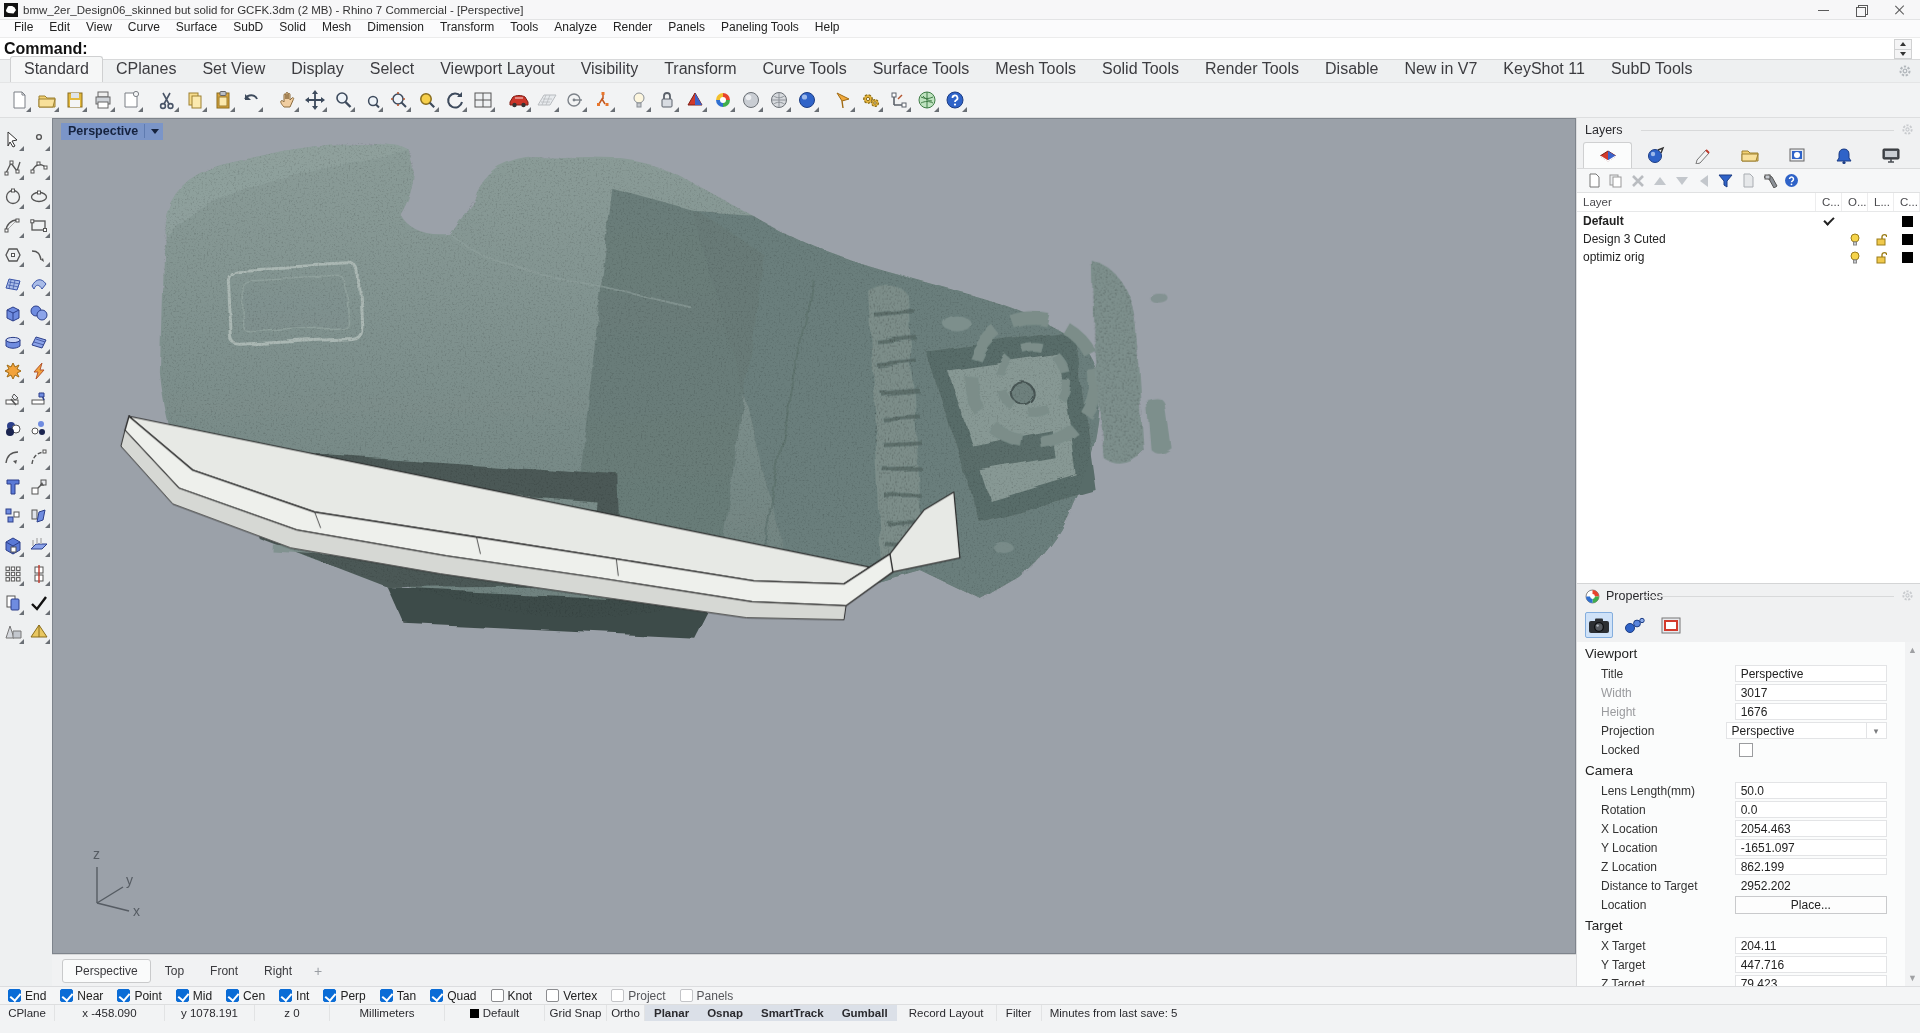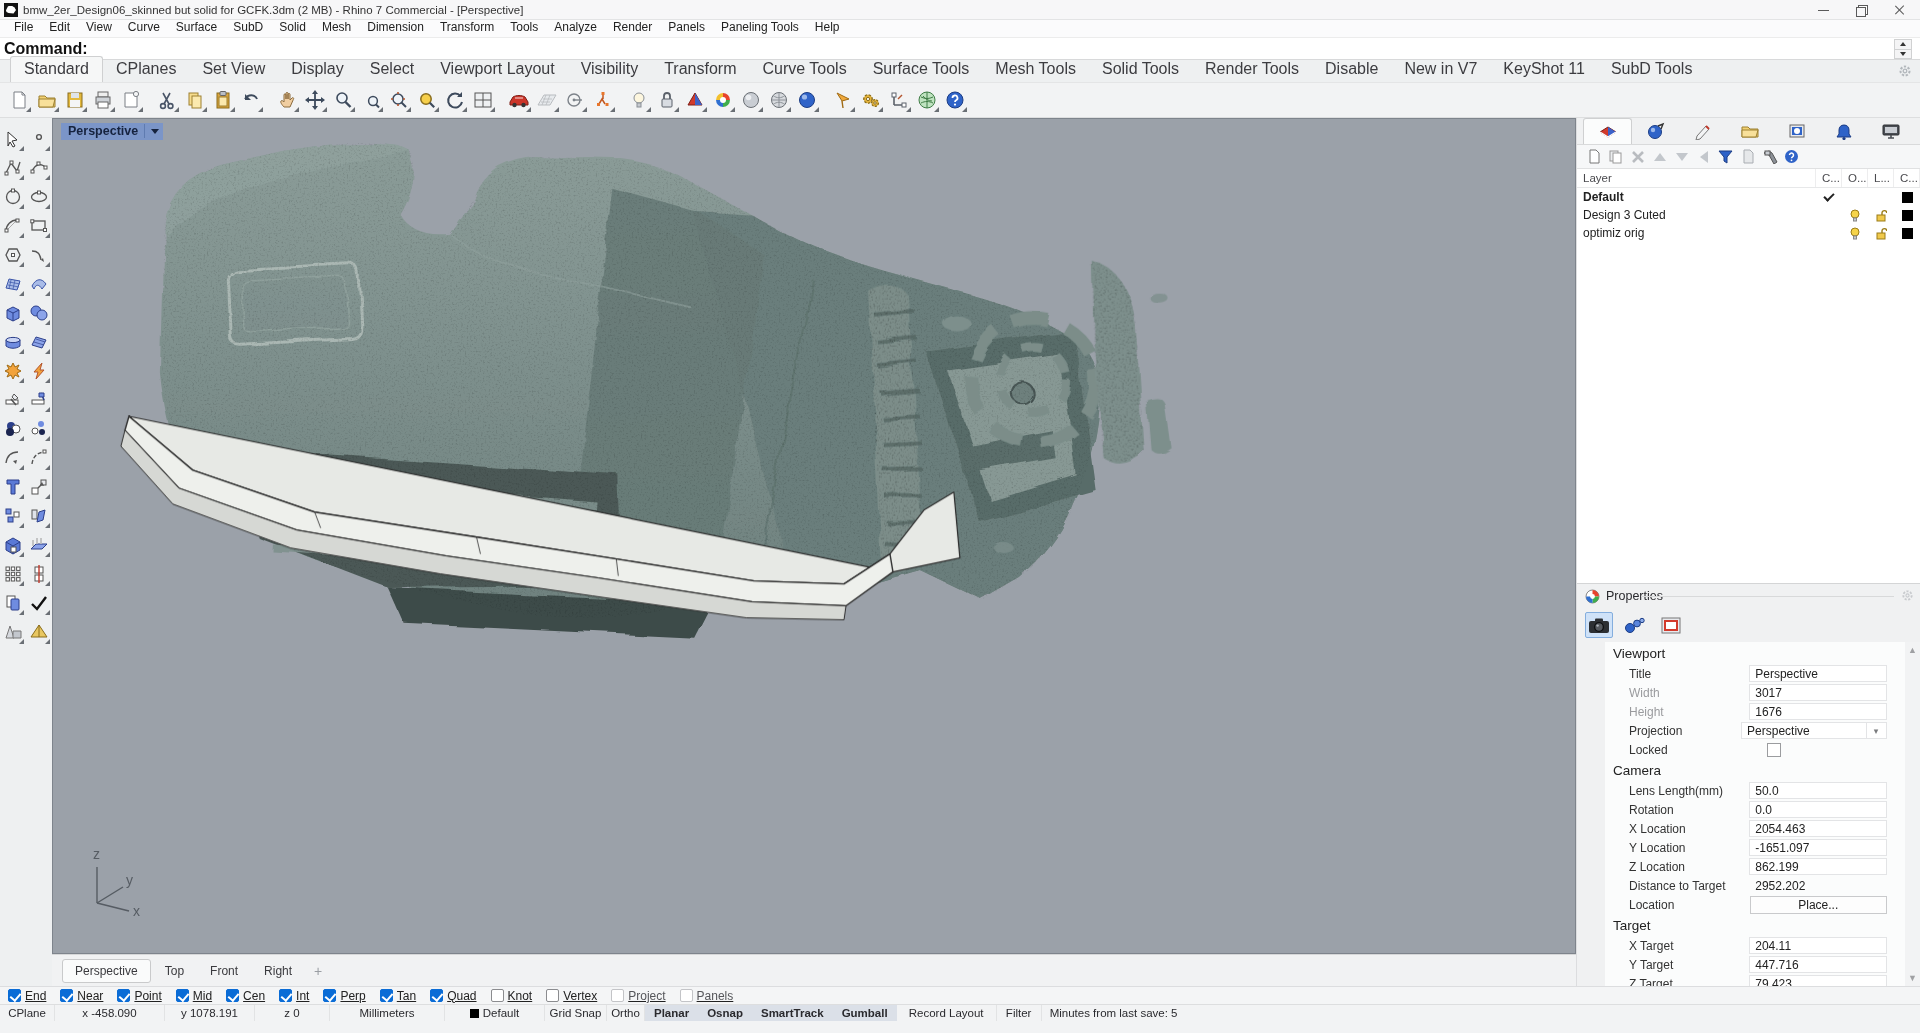--- a/index.html
+++ b/index.html
@@ -84,38 +84,38 @@
   .lrow .lc-name{padding-left:6px;}
   .lrow.current .lc-name{font-weight:bold;}
   .cellicon{width:26px;display:flex;justify-content:center;align-items:center;}
   .swatch{width:11px;height:11px;background:#000;}
   .check{width:10px;height:6px;border-left:2px solid #222;border-bottom:2px solid #222;transform:rotate(-45deg);margin-top:-3px;}
 
   .props{height:403px;display:flex;flex-direction:column;border-top:1px solid #d4d5d6;}
   .pticons{height:34px;display:flex;align-items:center;gap:8px;padding:0 8px;}
   .pticon{width:28px;height:26px;display:flex;align-items:center;justify-content:center;border-radius:2px;}
   .pticon.sel{background:#cfe2f8;border:1px solid #84aede;}
-  .pbody{flex:1;background:#fbfcfc;overflow:hidden;position:relative;padding-right:33px;margin-left:28px;}
+  .pbody{flex:1;background:#fbfcfc;overflow:hidden;position:relative;padding-right:33px;}
   .phead{height:22px;display:flex;align-items:center;padding-left:8px;font-size:13.5px;color:#222;}
   .prow{height:19px;display:flex;align-items:center;padding-left:24px;}
   .plabel{width:138px;font-size:12px;color:#333;}
   .plabel.dim{color:#9a9b9e;}
   .pval{width:157px;height:17px;background:#fff;border:1px solid #e3e4e6;font-size:12px;color:#222;
     display:flex;align-items:center;padding-left:5px;position:relative;}
   .pval.ro{background:transparent;border-color:transparent;}
   .pval.drop{width:178px;}
   .pval .chev{position:absolute;right:1px;top:0;width:19px;height:15px;border-left:1px solid #e3e4e6;display:flex;align-items:center;justify-content:center;color:#7a7b7e;font-size:9px;}
   .pcheck{width:14px;height:14px;border:1px solid #9b9c9f;background:#fff;}
   .pbtn{width:157px;height:18px;background:#fdfdfd;border:1px solid #c9cacc;font-size:12px;color:#222;
     display:flex;align-items:center;justify-content:center;border-radius:0;}
   .pscroll{position:absolute;right:0;top:0;bottom:0;width:15px;background:#f2f3f4;display:flex;flex-direction:column;justify-content:space-between;align-items:center;padding:3px 0;}
   .pscroll i{color:#9fa0a3;font-size:9px;font-style:normal;}
 
   
-  .osnap{height:18px;background:#f4f5f6;border-top:1px solid #dcdddf;display:flex;align-items:center;gap:14px;padding-left:8px;font-size:12px;color:#222;text-decoration:underline;}
+  .osnap{height:18px;background:#f4f5f6;border-top:1px solid #dcdddf;display:flex;align-items:center;gap:14px;padding-left:8px;font-size:12px;color:#222;}
   .os{display:flex;align-items:center;gap:4px;}
   .cb{width:13px;height:13px;border:1px solid #8b8c8f;background:#fff;position:relative;border-radius:2px;}
   .cb.on{background:#0a6cd6;border-color:#0a6cd6;}
   .cb.on:before{content:"";position:absolute;left:3px;top:1px;width:5px;height:8px;border-right:2px solid #fff;border-bottom:2px solid #fff;transform:rotate(40deg);}
   .os.faded{color:#55565a;} .os.faded .cb{border-color:#c3c4c7;}
 
   
   .status{height:17px;background:#f2f3f4;border-top:1px solid #dddedf;display:flex;align-items:stretch;font-size:11.5px;color:#2a2a2e;}
   .sbc{display:flex;align-items:center;justify-content:center;padding:0 8px;border-right:1px solid #e2e3e4;white-space:nowrap;}
   .sbhl{display:flex;background:#dbe0e8;font-weight:bold;}
@@ -761,20 +761,29 @@
         <span class="vtab active">Perspective</span>
         <span class="vtab">Top</span>
         <span class="vtab">Front</span>
         <span class="vtab">Right</span>
         <span class="vtplus">+</span>
       </div>
     </div>
 
     <div class="rightpanel">
 
+      <div class="panel-title">
+        <span>Layers</span>
+        <span class="pgear">
+            <svg width="13" height="13" viewBox="0 0 14 14">
+              <circle cx="7" cy="7" r="4.5" fill="none" stroke="#a8acb1" stroke-width="2" stroke-dasharray="2.3 1.6"></circle>
+              <circle cx="7" cy="7" r="1.7" fill="none" stroke="#a8acb1" stroke-width="1.2"></circle>
+            </svg>
+          </span>
+      </div>
       <div class="ptabstrip">
         <span class="ptab active">
             <svg width="20" height="18">
               <path d="M2 9l8-5 8 5-8 5z" fill="#d23a2c" stroke="#7e1f17"></path>
               <path d="M10 4l8 5-8 5z" fill="#3b62c9"></path>
               <path d="M2 9l8 5 8-5" fill="none" stroke="#fff" stroke-width="1.4"></path>
             </svg>
           </span>
         <span class="ptab">
             <svg width="20" height="18">

